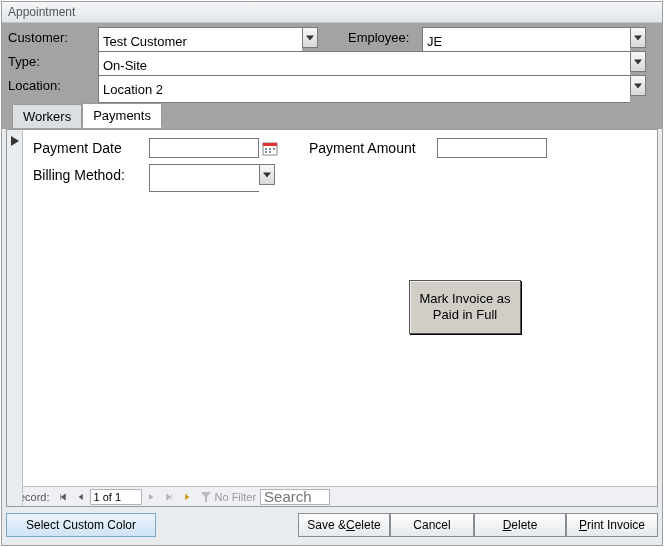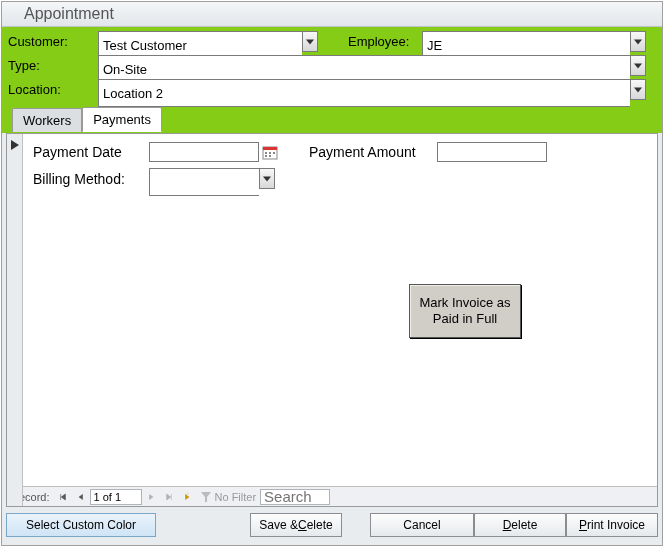--- a/index.html
+++ b/index.html
@@ -17,27 +17,27 @@
     width: 662px;
     height: 545px;
     margin: 1px;
     display: flex;
     flex-direction: column;
     background: #e8ecef;
   }
   .title-bar {
     background: linear-gradient(#f4f6f8,#e2e6ea);
     border-bottom: 1px solid #c0c4c8;
-    padding: 3px 22px;
-    font-size: 16px;
+    padding: 3px 6px;
+    font-size: 12px;
     color: #555;
   }
   .form-area {
     padding: 4px 6px 2px 6px;
-    background: #84cc16;
+    background: #a3a3a3;
   }
   .form-row {
     display: flex;
     align-items: center;
     margin-bottom: 3px;
   }
   .form-label {
     width: 90px;
     font-size: 13px;
     color: #000;
@@ -367,21 +367,21 @@
   </div>
 
   <div class="button-bar">
     <div class="big-btn color">Select Custom Color</div>
     <div class="spacer"></div>
     <div class="big-btn" style="width:92px;">
       <span>Save &amp; </span>
         <span class="ul">C</span>
         <span>elete</span>
     </div>
-    <div class="big-btn" style="width:104px;margin-left:28px;">Cancel</div>
+    <div class="big-btn" style="width:84px;">Cancel</div>
     <div class="big-btn" style="width:92px;">
       <span class="ul">D</span>
         <span>elete</span>
     </div>
     <div class="big-btn" style="width:92px;">
       <span class="ul">P</span>
         <span>rint Invoice</span>
     </div>
   </div>
 </div>

